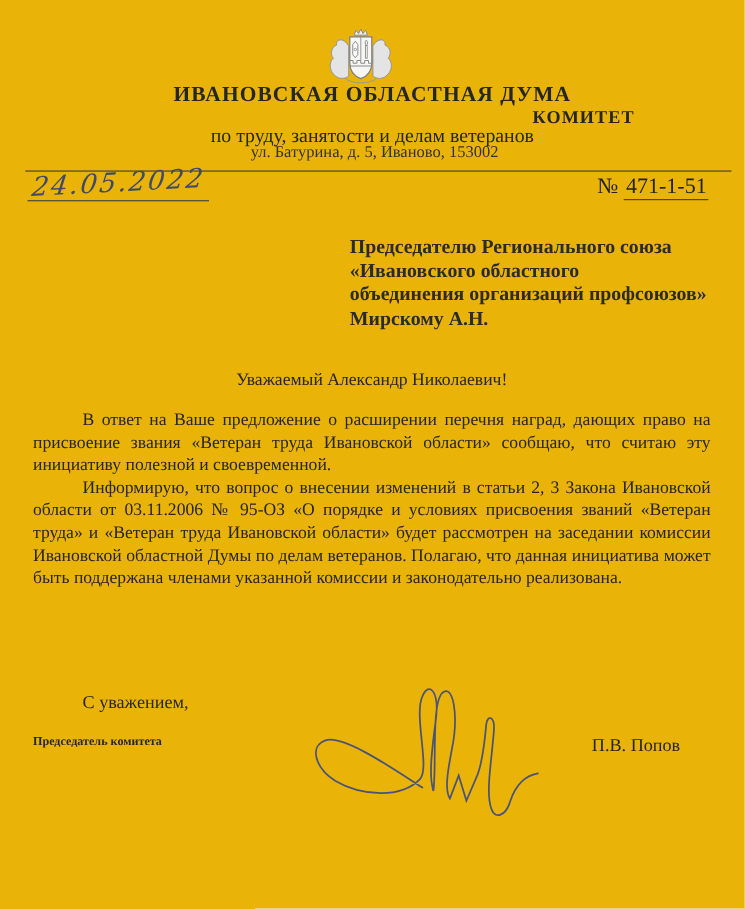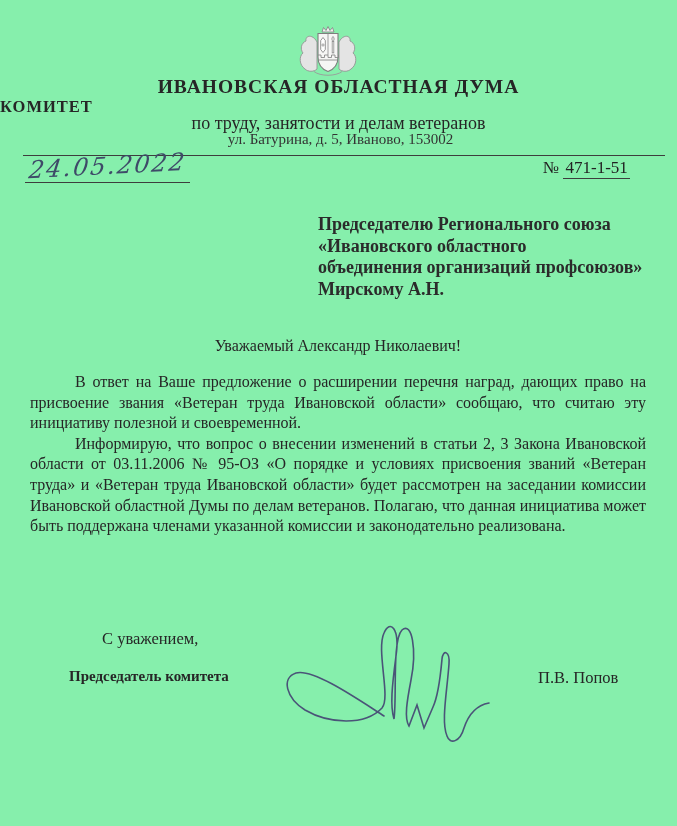--- a/index.html
+++ b/index.html
@@ -1,33 +1,33 @@
 <!DOCTYPE html>
 <html lang="ru"><head>
 <meta charset="utf-8">
 <style>
   html,body{margin:0;padding:0;background:#e8e8e8;}
   .page{
     position:relative;
     width:677px;height:826px;
     margin:0 auto;
-    background:#86efac;
+    background:#eab308;
     color:#2b2b2b;
     font-family:"Liberation Serif", serif;
     overflow:hidden;
   }
   
   .emblem{position:absolute;left:294px;top:25px;width:68px;height:52px;}
   .org-name{
     position:absolute;left:0;top:76px;width:677px;
     text-align:center;font-weight:bold;font-size:19.5px;letter-spacing:1px;color:#262626;
   }
   .committee{
     position:absolute;left:0;top:97px;width:577px;
-    text-align:left;font-weight:bold;font-size:16.5px;letter-spacing:1px;color:#262626;
+    text-align:right;font-weight:bold;font-size:16.5px;letter-spacing:1px;color:#262626;
   }
   .scope{
     position:absolute;left:0;top:113px;width:677px;
     text-align:center;font-weight:normal;font-size:18px;color:#262626;
   }
   .address{
     position:absolute;left:2px;top:131px;width:677px;
     text-align:center;font-size:15px;color:#333;
   }
   
@@ -47,21 +47,21 @@
     font-size:24px;
     letter-spacing:2px;
     color:#3e4a68;
     transform:rotate(-3deg) skewX(-10deg);
     transform-origin:center;
     line-height:28px;
     white-space:nowrap;
   }
   .number-block{
     position:absolute;left:543px;top:158px;
-    font-size:17px;color:#222;white-space:nowrap;
+    font-size:20px;color:#222;white-space:nowrap;
   }
   .number-value{
     border-bottom:1.6px solid #3d3d3d;
     padding:0 2px 1px 2px;
   }
   
   .recipient{
     position:absolute;left:318px;top:214px;width:330px;
     font-weight:bold;font-size:18px;line-height:21.7px;color:#2b2b2b;
   }
@@ -74,25 +74,25 @@
     position:absolute;left:30px;top:372px;width:616px;
     font-size:16px;line-height:20.6px;color:#262626;
   }
   .body-text p{
     margin:0;text-indent:45px;
     text-align:justify;text-align-last:left;
   }
   
   .regards{
     position:absolute;left:75px;top:629px;
-    font-size:16.5px;color:#262626;margin-left:27px;
+    font-size:16.5px;color:#262626;
   }
   .position-title{
     position:absolute;left:30px;top:668px;
-    font-weight:bold;font-size:15px;color:#262626;margin-left:39px;
+    font-weight:bold;font-size:11px;color:#262626;
   }
   .signer-name{
     position:absolute;left:538px;top:668px;
     font-weight:normal;font-size:16.5px;color:#262626;
   }
   .signature{position:absolute;left:281px;top:606px;width:228px;height:165px;}
 </style>
 </head>
 <body>
 

